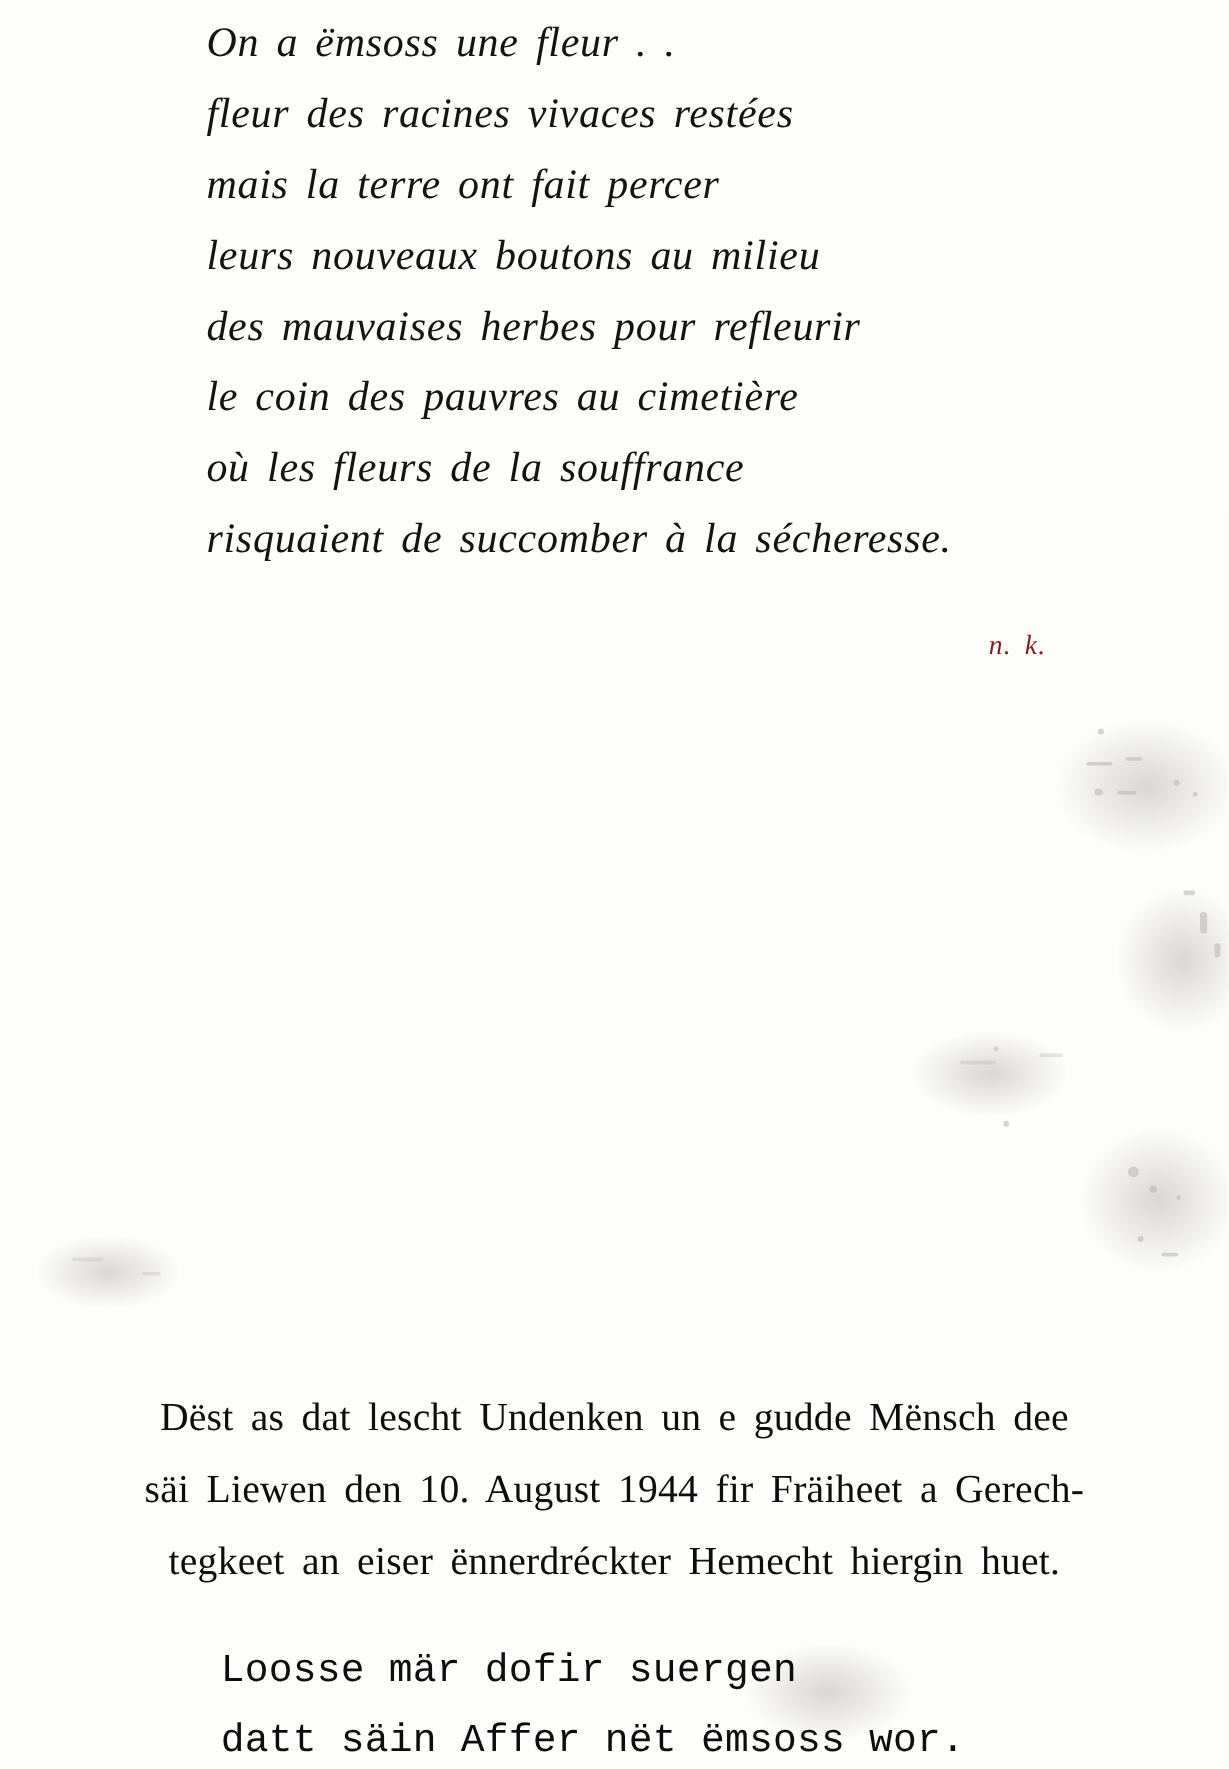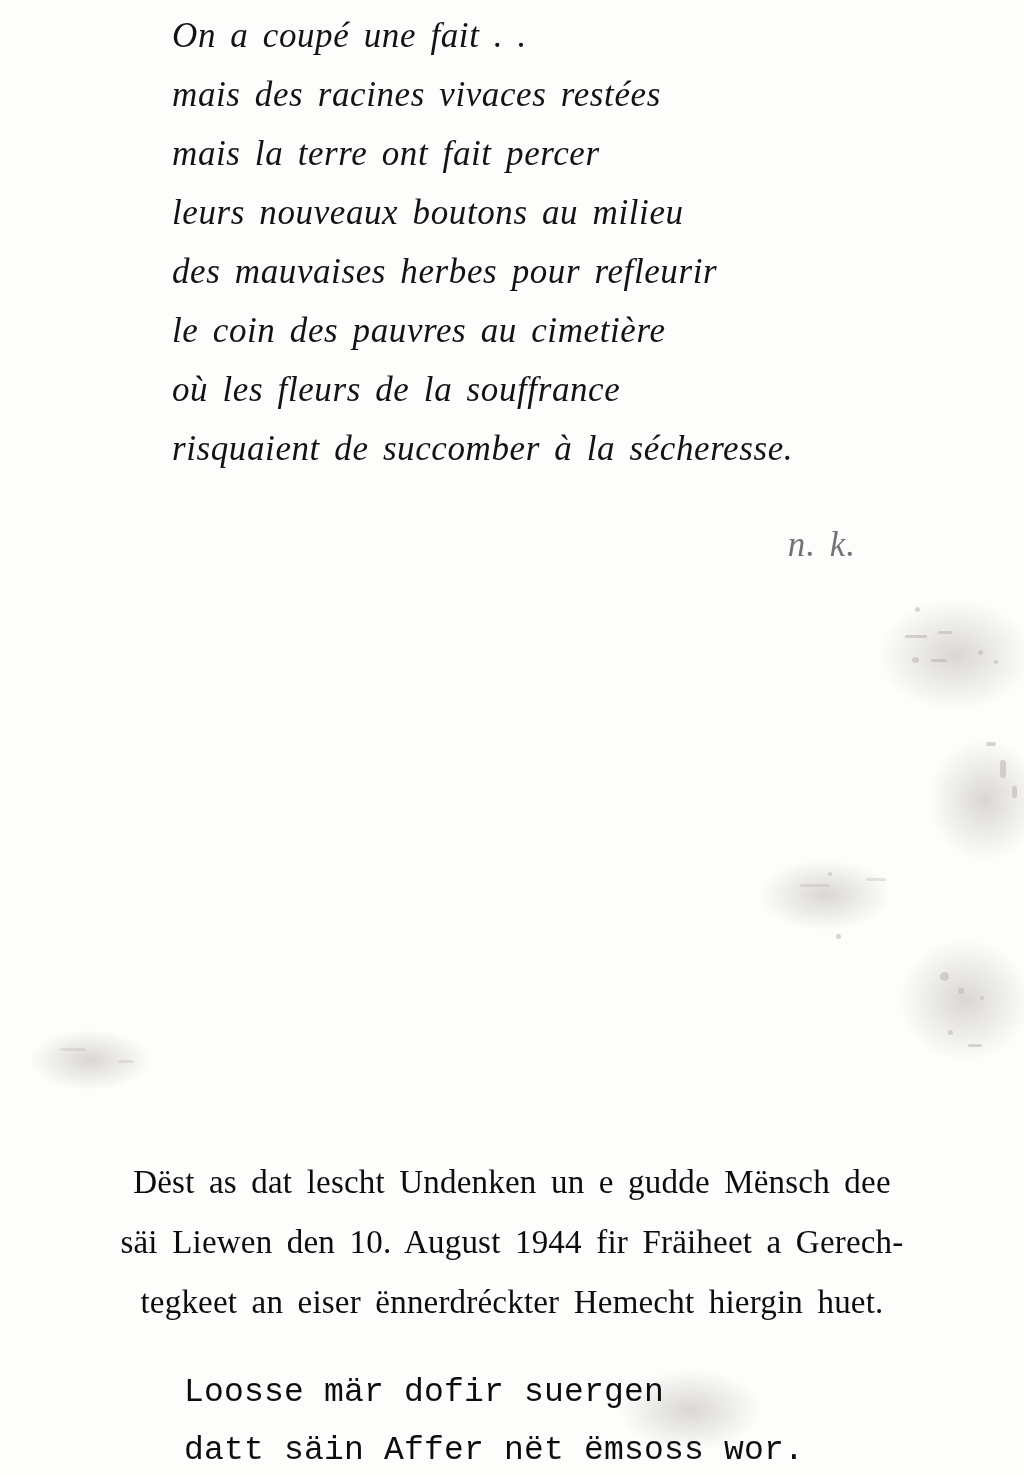--- a/index.html
+++ b/index.html
@@ -43,29 +43,29 @@
     font-style: italic;
     font-size: 35px;
     line-height: 59px;
     letter-spacing: 0.6px;
     word-spacing: 5px;
     white-space: pre;
     color: #131313;
   }
   .signature {
     position: absolute;
-    left: 156px;
+    left: 172px;
     top: 525px;
     width: 700px;
     text-align: right;
     font-style: italic;
-    font-size: 35px;
+    font-size: 23px;
     letter-spacing: 1px;
     word-spacing: 4px;
-    color: #737373;
+    color: #7f1d1d;
   }
 
   
   .dedication {
     position: absolute;
     left: 8px;
     top: 1152px;
     width: 1008px;
     font-size: 33px;
     line-height: 60px;
@@ -127,22 +127,22 @@
   <div class="speck" style="left:836px; top:934px; width:5px; height:5px;"></div>
   <div class="speck" style="left:940px; top:972px; width:9px; height:9px;"></div>
   <div class="speck" style="left:958px; top:988px; width:6px; height:6px;"></div>
   <div class="speck" style="left:980px; top:996px; width:4px; height:4px;"></div>
   <div class="speck" style="left:948px; top:1030px; width:5px; height:5px;"></div>
   <div class="speck" style="left:968px; top:1044px; width:14px; height:3px; border-radius:2px;"></div>
   <div class="speck" style="left:60px; top:1048px; width:26px; height:3px; border-radius:2px; opacity:.3;"></div>
   <div class="speck" style="left:118px; top:1060px; width:16px; height:3px; border-radius:2px; opacity:.3;"></div>
 
   <div class="poem">
-    <div class="poem-line">On a coupé une fait . .</div>
-    <div class="poem-line">mais des racines vivaces restées</div>
+    <div class="poem-line">On a ëmsoss une fleur . .</div>
+    <div class="poem-line">fleur des racines vivaces restées</div>
     <div class="poem-line">mais la terre ont fait percer</div>
     <div class="poem-line">leurs nouveaux boutons au milieu</div>
     <div class="poem-line">des mauvaises herbes pour refleurir</div>
     <div class="poem-line">le coin des pauvres au cimetière</div>
     <div class="poem-line">où les fleurs de la souffrance</div>
     <div class="poem-line">risquaient de succomber à la sécheresse.</div>
   </div>
 
   <div class="signature">n. k.</div>
 

